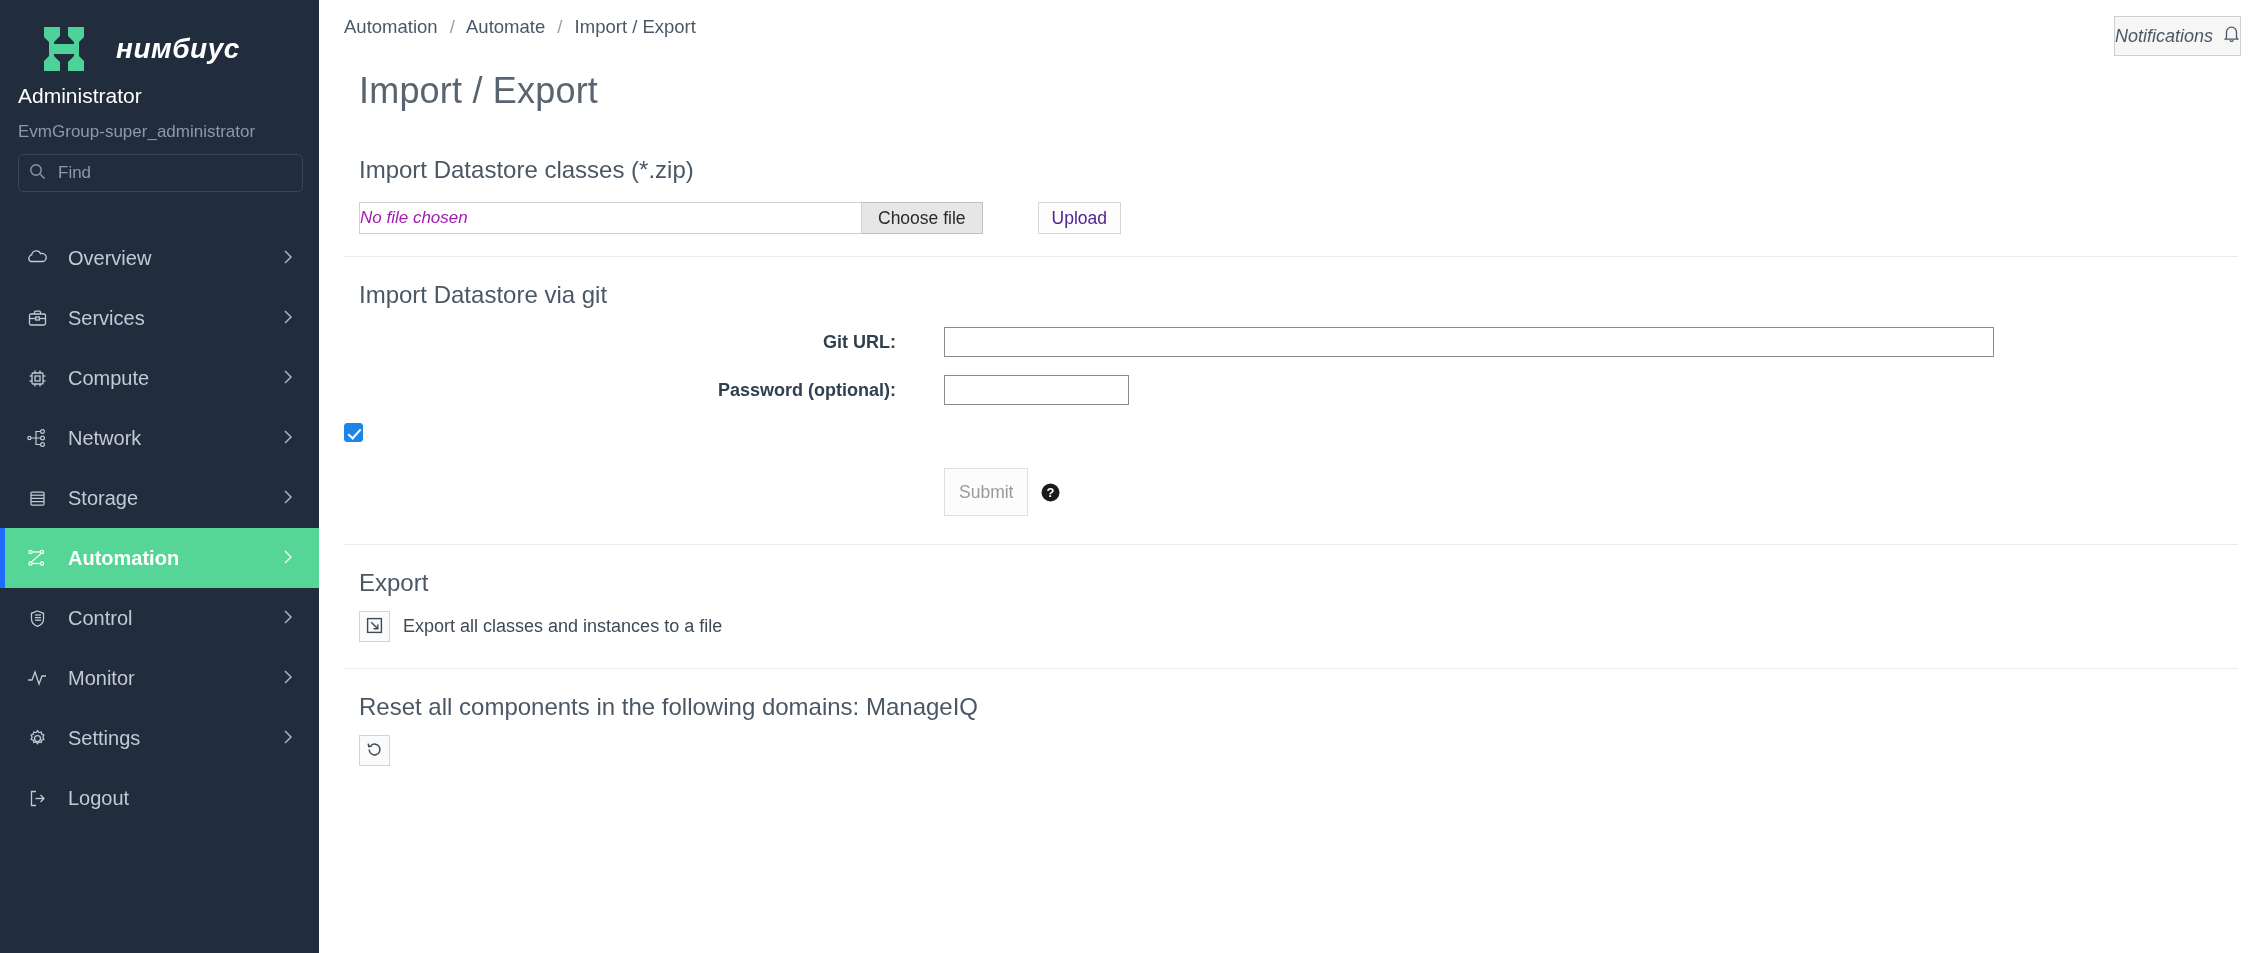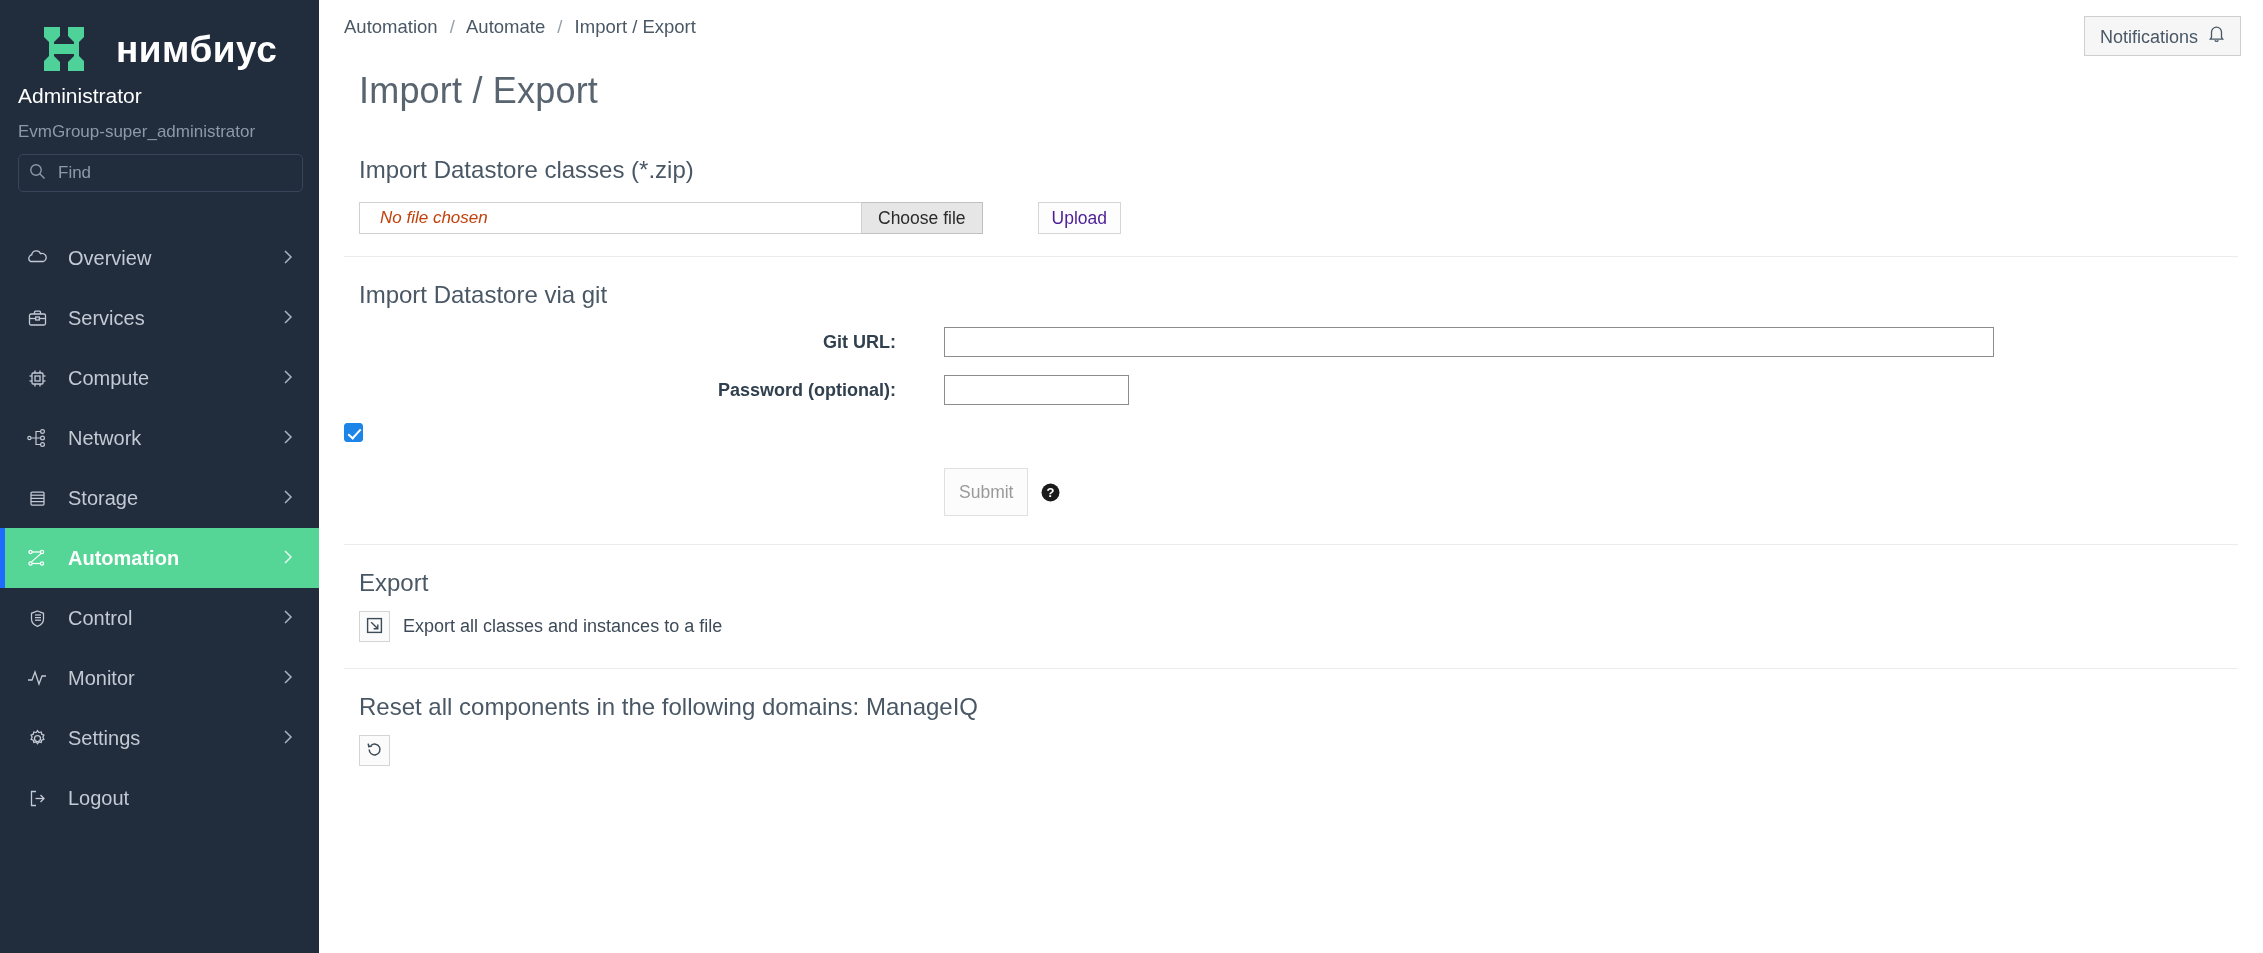--- a/index.html
+++ b/index.html
@@ -21,26 +21,27 @@
     color: #d8dde4;
     position: relative;
   }
   .brand {
     display: flex; align-items: center;
     padding: 24px 0 0 40px;
     height: 74px;
   }
   .brand-mark { width: 62px; height: 52px; flex: none; }
   .brand-text {
-    font-size: 37px;
+    font-size: 28px;
     font-weight: bold;
     color: #ffffff;
     letter-spacing: 0.5px;
     margin-left: 14px;
     line-height: 1;
+    font-style: italic;
   }
   .user-name {
     padding: 10px 0 0 18px;
     font-size: 21px;
     color: #ffffff;
     font-weight: 400;
   }
   .user-group {
     padding: 14px 0 0 18px;
     font-size: 17px;
@@ -113,28 +114,29 @@
     justify-content: space-between;
     padding: 16px 22px 0 25px;
   }
   .breadcrumb {
     font-size: 18.5px;
     color: #4a5866;
     white-space: nowrap;
   }
   .breadcrumb .sep { color: #96a0ab; margin: 0 7px; }
   .notif-btn {
-    display: inline-flex; align-items: flex-end; gap: 10px;
+    display: inline-flex; align-items: center; gap: 10px;
     border: 1px solid #cfcfcf;
     background: #f6f6f6;
     color: #4a5866;
     font-size: 18px;
-    padding: 7px 15px;
-    cursor: pointer;
-    font-family: "Liberation Sans", sans-serif;
+    padding: 7px 0;
+    cursor: pointer;
+    font-family: "Liberation Sans", sans-serif;
+    font-style: italic;
   }
 
   .content { padding: 0 25px 0 25px; }
   .page-title {
     font-size: 36px;
     font-weight: 400;
     color: #58646f;
     margin: 18px 0 0 15px;
     letter-spacing: .2px;
   }
@@ -148,22 +150,22 @@
     border: 0; border-top: 1px solid #ececec;
     margin: 0; width: 100%;
   }
 
   .filebar { display: flex; align-items: center; margin: 18px 0 0 15px; }
   .file-fake {
     width: 503px; height: 32px;
     border: 1px solid #d0d0d0;
     background: #fff;
     display: flex; align-items: center;
-    padding-left: 20px;
-    font-size: 17px; font-style: italic; color: #c2410c;
+    padding-left: 0;
+    font-size: 17px; font-style: italic; color: #a21caf;
   }
   .btn-choose {
     height: 32px;
     border: 1px solid #c0c0c0;
     border-left: 0;
     background: #e6e6e6;
     color: #2b2b2b;
     font-size: 17.5px;
     padding: 0 16px;
     cursor: pointer;

